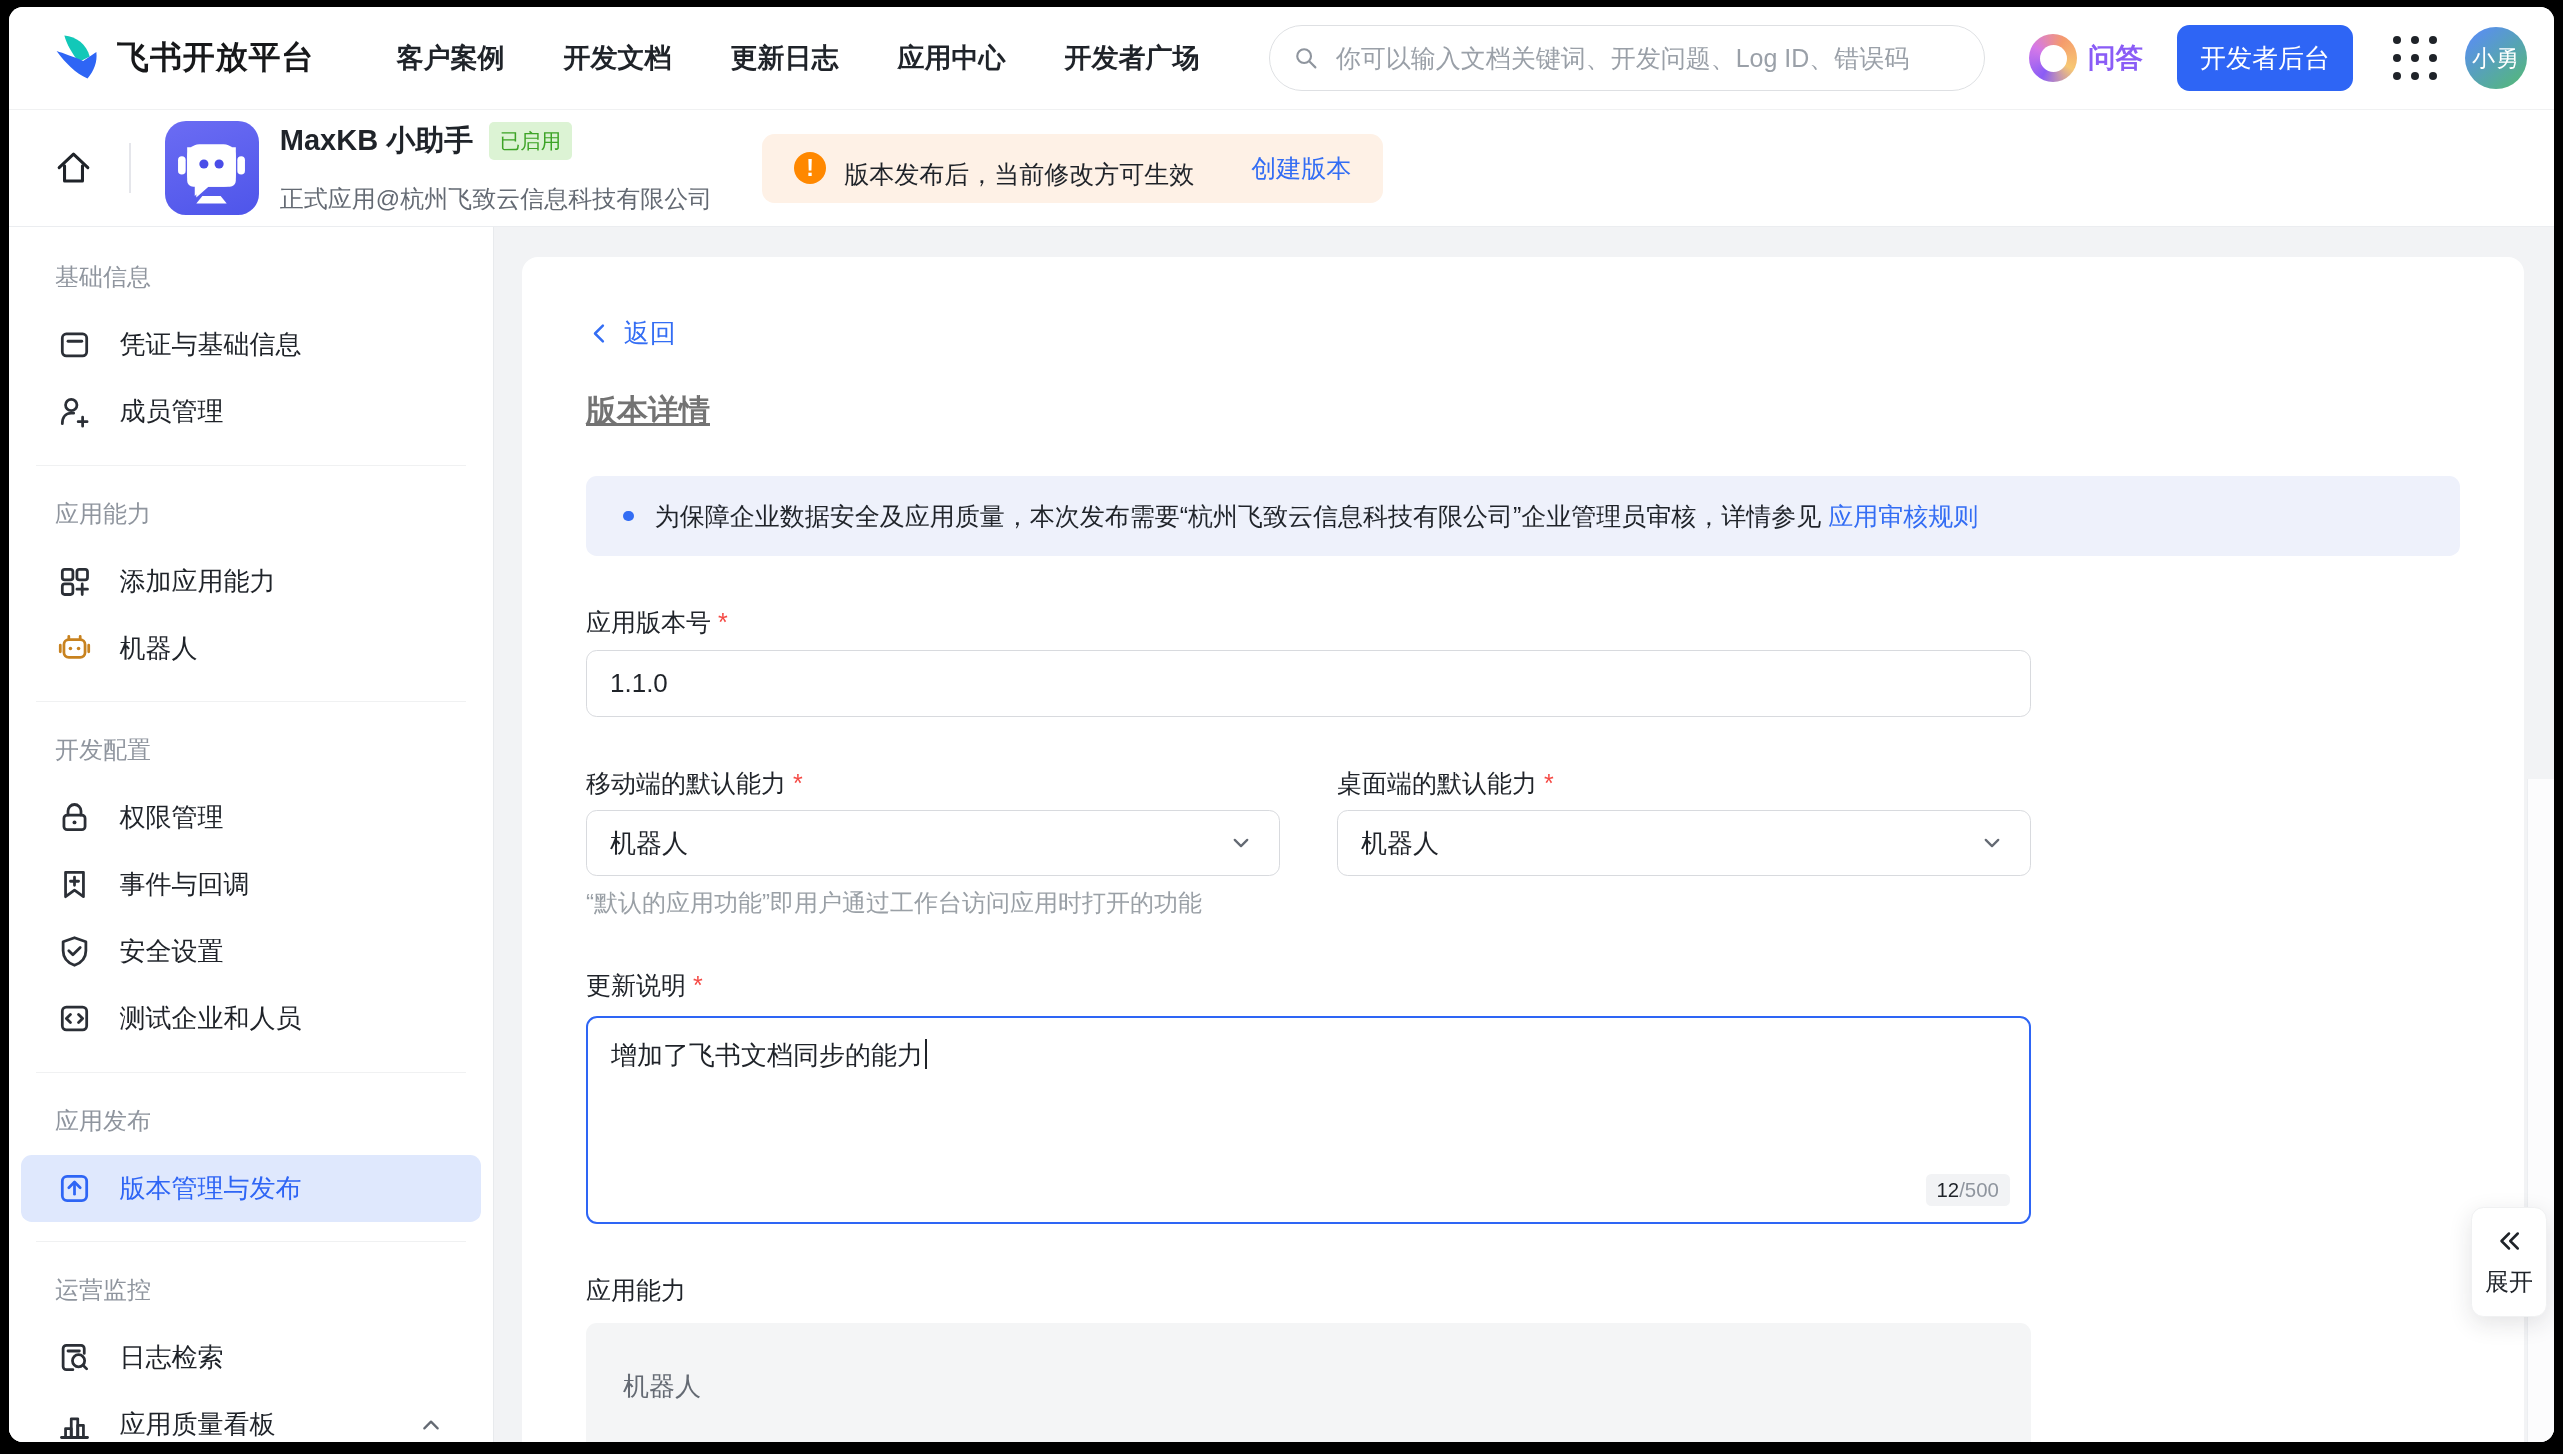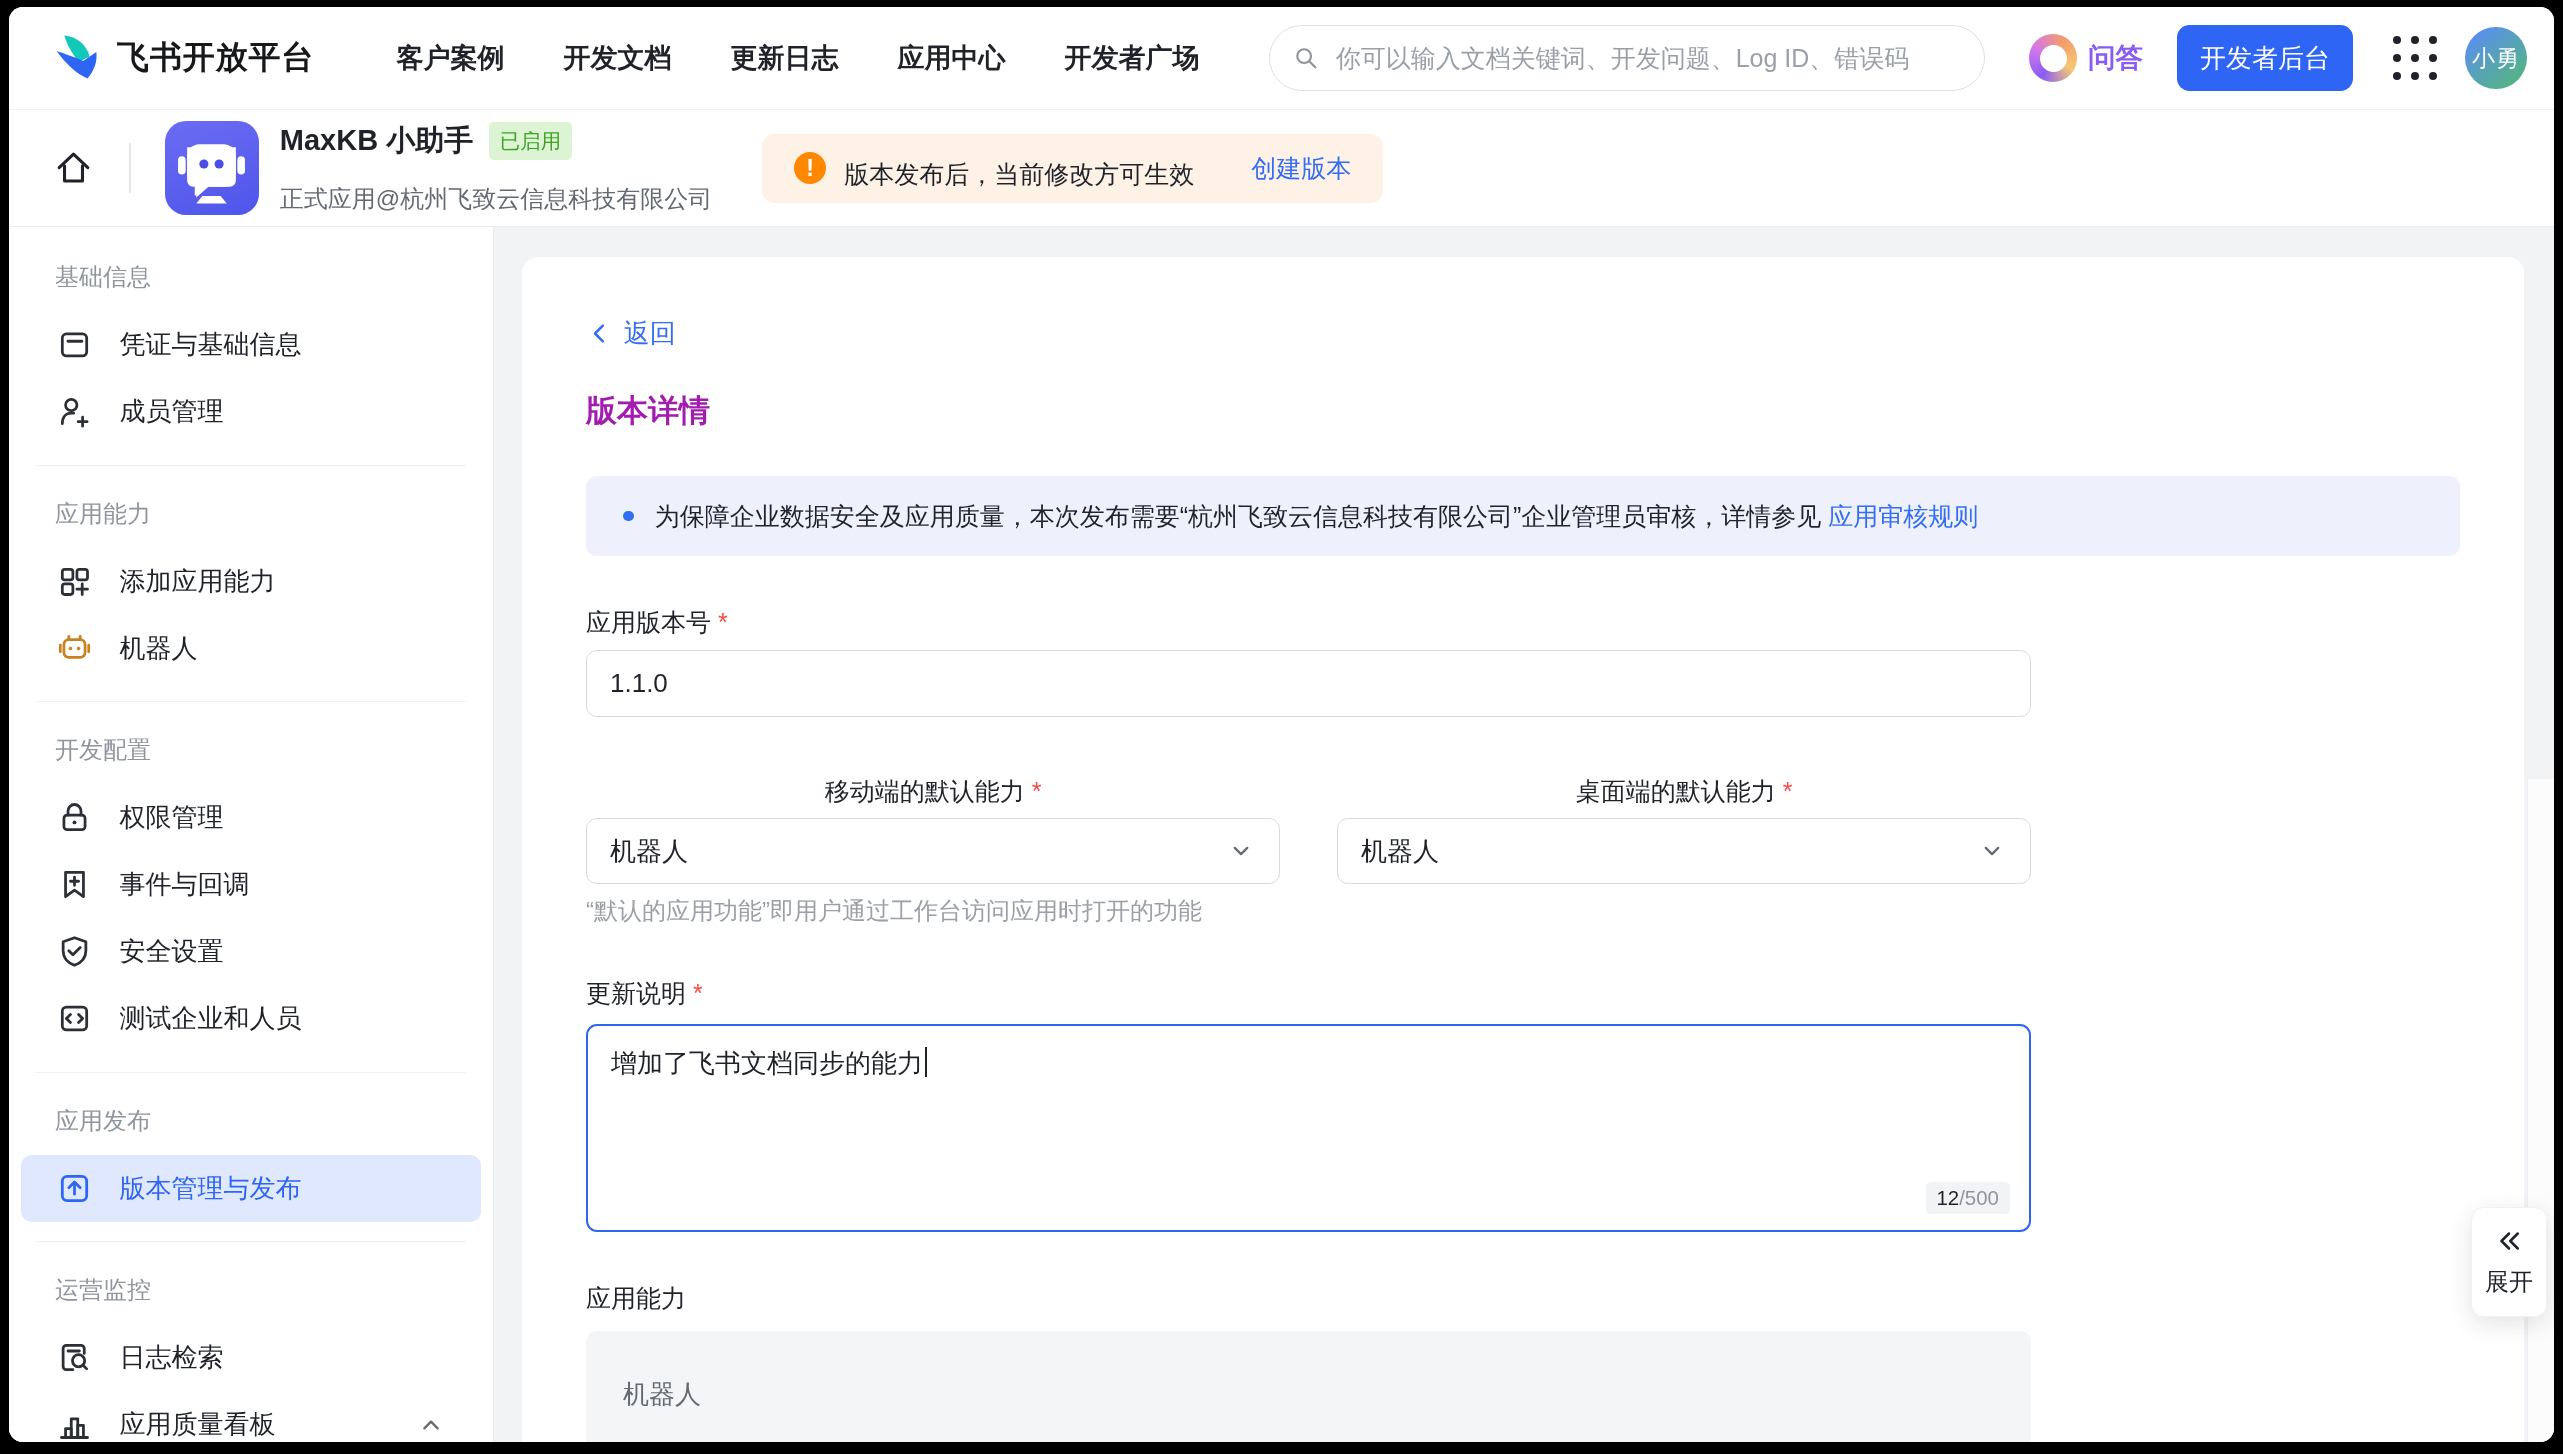--- a/index.html
+++ b/index.html
@@ -54,30 +54,30 @@
   .nav-item.selected{background:#dfe8fd;color:#2e65f5;}
   .nav-item.selected .ic{color:#2e65f5;}
   .nav-item .ic.robot-color{color:#c8821f;}
   .nav-item .trail{margin-left:auto;width:32px;height:32px;color:#646a73;}
   .side-divider{border-top:1.8px solid #f0f1f2;margin:19.5px 27px;}
 
   .content{flex:1;position:relative;overflow:hidden;}
   .card{position:absolute;left:28px;top:30px;width:2002px;bottom:-3.6px;background:#fff;border-radius:16px 16px 0 0;padding:59px 64px 0 64px;}
   .back-link{display:inline-flex;align-items:center;gap:10.7px;color:#336df4;font-size:26px;cursor:pointer;}
   .back-link svg{width:27px;height:27px;}
-  .page-title{margin-top:39px;font-size:31px;font-weight:700;color:#a21caf;}
+  .page-title{margin-top:39px;font-size:31px;font-weight:700;color:#737373;text-decoration:underline;}
   .info-banner{margin-top:44px;height:80px;background:#eef1fb;border-radius:10.7px;display:flex;align-items:center;padding:0 37px;gap:21px;font-size:25px;color:#1f2329;}
   .info-dot{width:10.7px;height:10.7px;border-radius:50%;background:#336df4;flex:none;}
   .info-link{color:#336df4;cursor:pointer;}
   .field-label{margin-top:50px;font-size:25px;color:#1f2329;font-weight:500;display:flex;align-items:center;gap:7px;}
   .req{color:#f54a45;font-size:25px;}
   .text-input{margin-top:10.7px;width:1445px;height:67px;border:1.8px solid #d8dade;border-radius:10.7px;font-size:26px;color:#1f2329;padding:0 23px;outline:none;display:block;font-family:inherit;background:#fff;}
   .selects-row{display:flex;gap:57px;width:1445px;margin-top:50px;}
   .select-col{flex:1;min-width:0;}
-  .select-col .field-label{margin-top:8px;justify-content:center;}
+  .select-col .field-label{margin-top:0;}
   .select-box{margin-top:10.7px;height:66px;border:1.8px solid #d8dade;border-radius:10.7px;display:flex;align-items:center;justify-content:space-between;padding:0 23px;font-size:26px;color:#1f2329;cursor:pointer;background:#fff;}
   .select-box svg{width:30px;height:30px;color:#646a73;}
   .helper{margin-top:10.7px;font-size:24px;color:#9aa0a6;}
   .textarea{margin-top:14px;width:1445px;height:208px;border:2.7px solid #2e65f5;border-radius:11px;position:relative;padding:19.5px 23px;font-size:26px;color:#1f2329;background:#fff;cursor:text;}
   .caret{display:inline-block;width:2.7px;height:30px;background:#1f2329;vertical-align:-5.3px;margin-left:1.8px;}
   .char-chip{position:absolute;right:19.5px;bottom:16px;background:#f2f3f5;border-radius:5.3px;padding:4.4px 10.7px;font-size:20.4px;color:#1f2329;}
   .char-chip .lim{color:#8f959e;}
   .cap-box{margin-top:16px;width:1445px;height:373px;background:#f4f5f6;border-radius:10.7px;padding:46px 37px;}
   .cap-type{font-size:26px;color:#646a73;}
 

